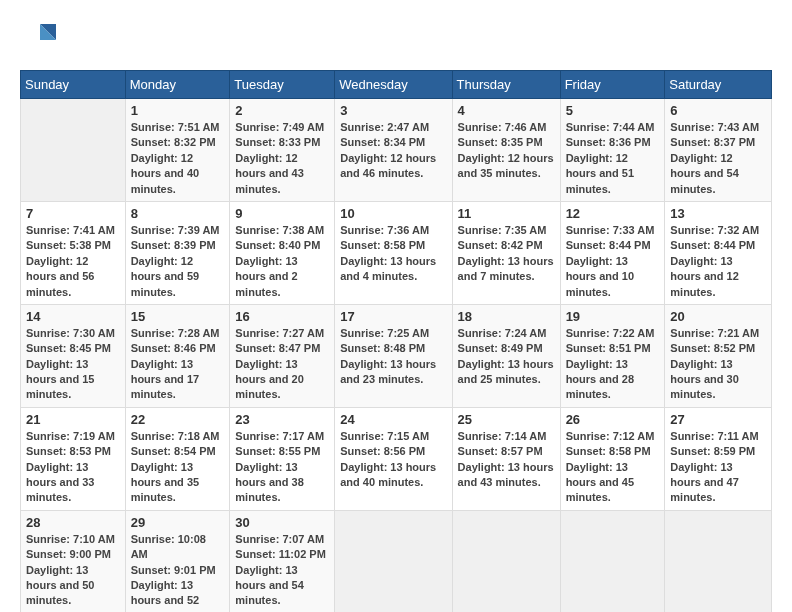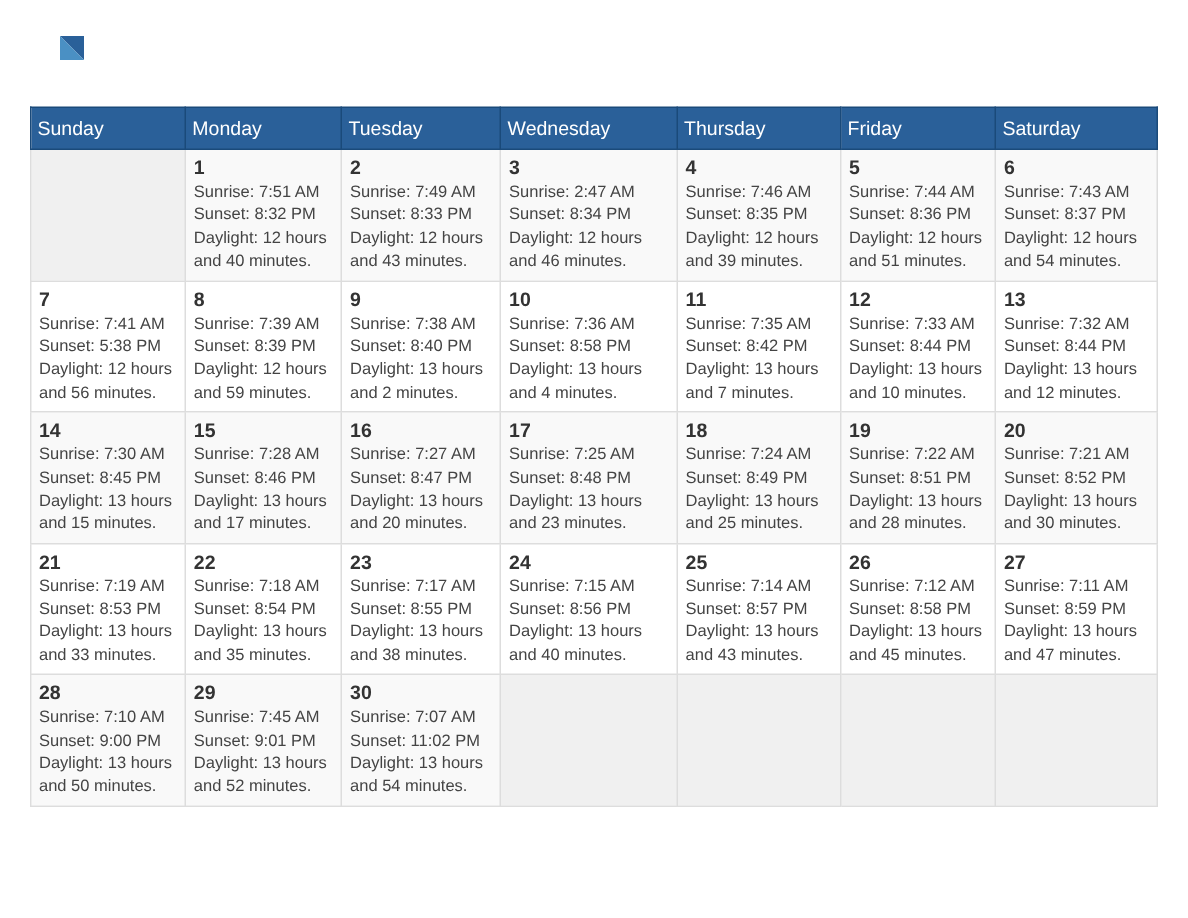--- a/index.html
+++ b/index.html
@@ -74,20 +74,21 @@
     .day-num {
       font-size: 13px;
       font-weight: bold;
       color: #333;
       display: block;
       margin-bottom: 2px;
     }
     .day-info {
       color: #444;
       line-height: 1.4;
+      font-weight: bold;
     }
     .empty-cell {
       background-color: #f0f0f0;
     }
   </style>
 </head>
 <body>
 
 <div class="header">
   <div class="logo">
@@ -146,21 +147,21 @@
           <span>Sunrise: 2:47 AM</span><br>
           <span>Sunset: 8:34 PM</span><br>
           <span>Daylight: 12 hours and 46 minutes.</span>
         </div>
       </td>
         <td>
         <span class="day-num">4</span>
         <div class="day-info">
           <span>Sunrise: 7:46 AM</span><br>
           <span>Sunset: 8:35 PM</span><br>
-          <span>Daylight: 12 hours and 39 minutes.</span>
+          <span>Daylight: 12 hours and 35 minutes.</span>
         </div>
       </td>
         <td>
         <span class="day-num">5</span>
         <div class="day-info">
           <span>Sunrise: 7:44 AM</span><br>
           <span>Sunset: 8:36 PM</span><br>
           <span>Daylight: 12 hours and 51 minutes.</span>
         </div>
       </td>
@@ -352,21 +353,21 @@
         <span class="day-num">28</span>
         <div class="day-info">
           <span>Sunrise: 7:10 AM</span><br>
           <span>Sunset: 9:00 PM</span><br>
           <span>Daylight: 13 hours and 50 minutes.</span>
         </div>
       </td>
         <td>
         <span class="day-num">29</span>
         <div class="day-info">
-          <span>Sunrise: 7:45 AM</span><br>
+          <span>Sunrise: 10:08 AM</span><br>
           <span>Sunset: 9:01 PM</span><br>
           <span>Daylight: 13 hours and 52 minutes.</span>
         </div>
       </td>
         <td>
         <span class="day-num">30</span>
         <div class="day-info">
           <span>Sunrise: 7:07 AM</span><br>
           <span>Sunset: 11:02 PM</span><br>
           <span>Daylight: 13 hours and 54 minutes.</span>

